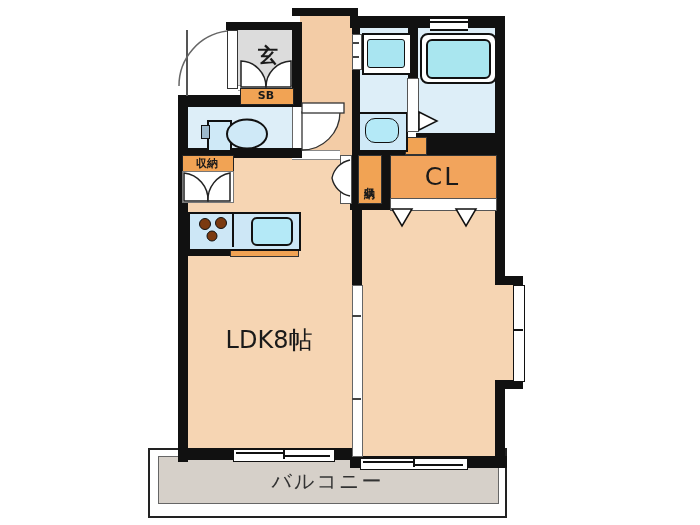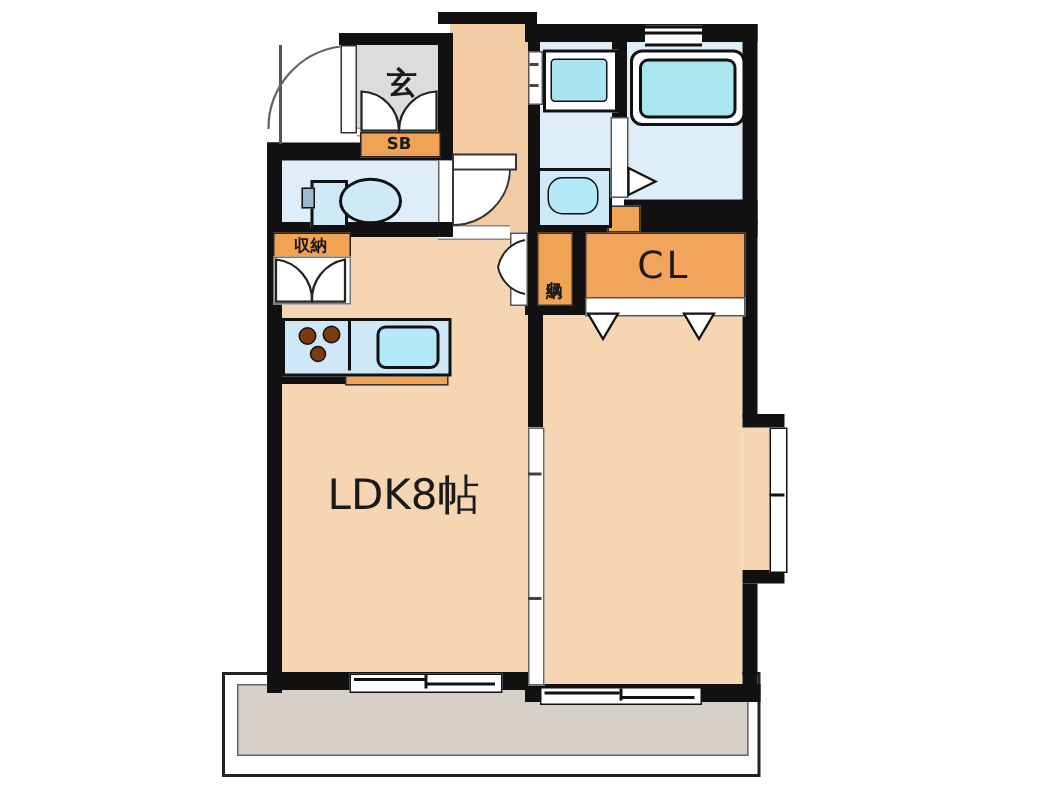--- a/index.html
+++ b/index.html
@@ -121,14 +121,15 @@
     <circle cx="205" cy="224" r="5.5" fill="#7b3a10" stroke="#111" stroke-width="1"></circle>
     <circle cx="221" cy="223" r="5.5" fill="#7b3a10" stroke="#111" stroke-width="1"></circle>
     <circle cx="212" cy="236" r="5" fill="#7b3a10" stroke="#111" stroke-width="1"></circle>
   </svg>
 
   <div class="label" style="left:246px;top:42px;width:44px;height:26px;font-size:20px;font-weight:bold;">玄</div>
   <div class="label" style="left:240px;top:88px;width:52px;height:15px;font-size:11px;font-weight:bold;">SB</div>
   <div class="label" style="left:182px;top:155px;width:50px;height:16px;font-size:11px;font-weight:bold;">収納</div>
   <div class="label vtext" style="left:358px;top:157px;width:22px;height:44px;font-size:11px;font-weight:bold;">収納</div>
   <div class="label" style="left:390px;top:155px;width:105px;height:43px;font-size:25px;letter-spacing:2px;">CL</div>
-  <div class="label" style="left:179px;top:314px;width:180px;height:32px;font-size:28px;">LDK8帖</div>
+  <div class="label" style="left:179px;top:324px;width:180px;height:32px;font-size:24px;">LDK8帖</div>
+  <div class="label" style="left:158px;top:468px;width:339px;height:26px;font-size:20px;color:#333;letter-spacing:2px;">バルコニー</div>
 </div>
 
 </body></html>

